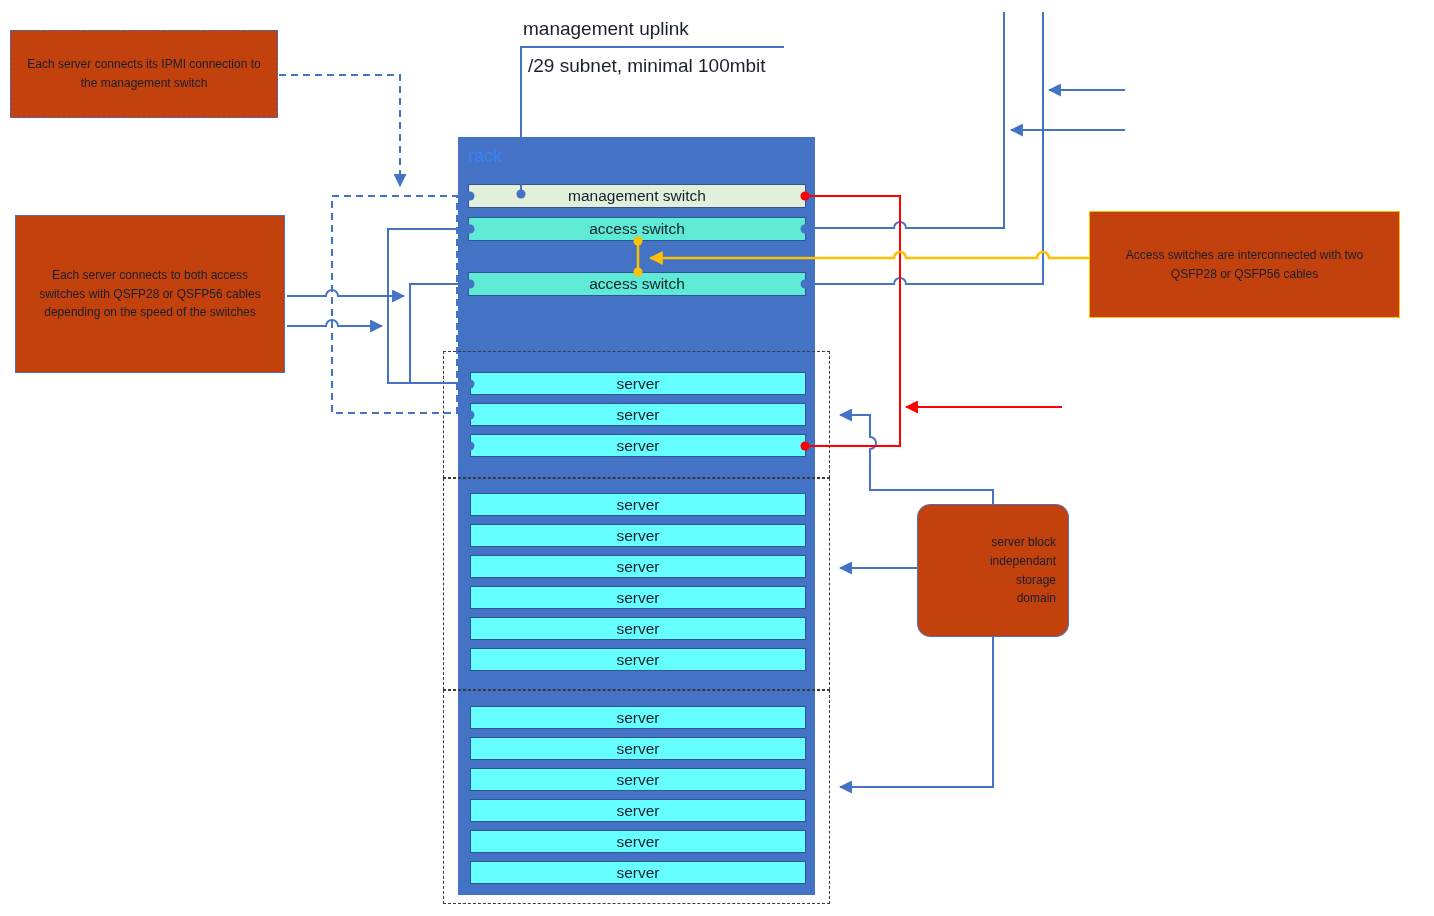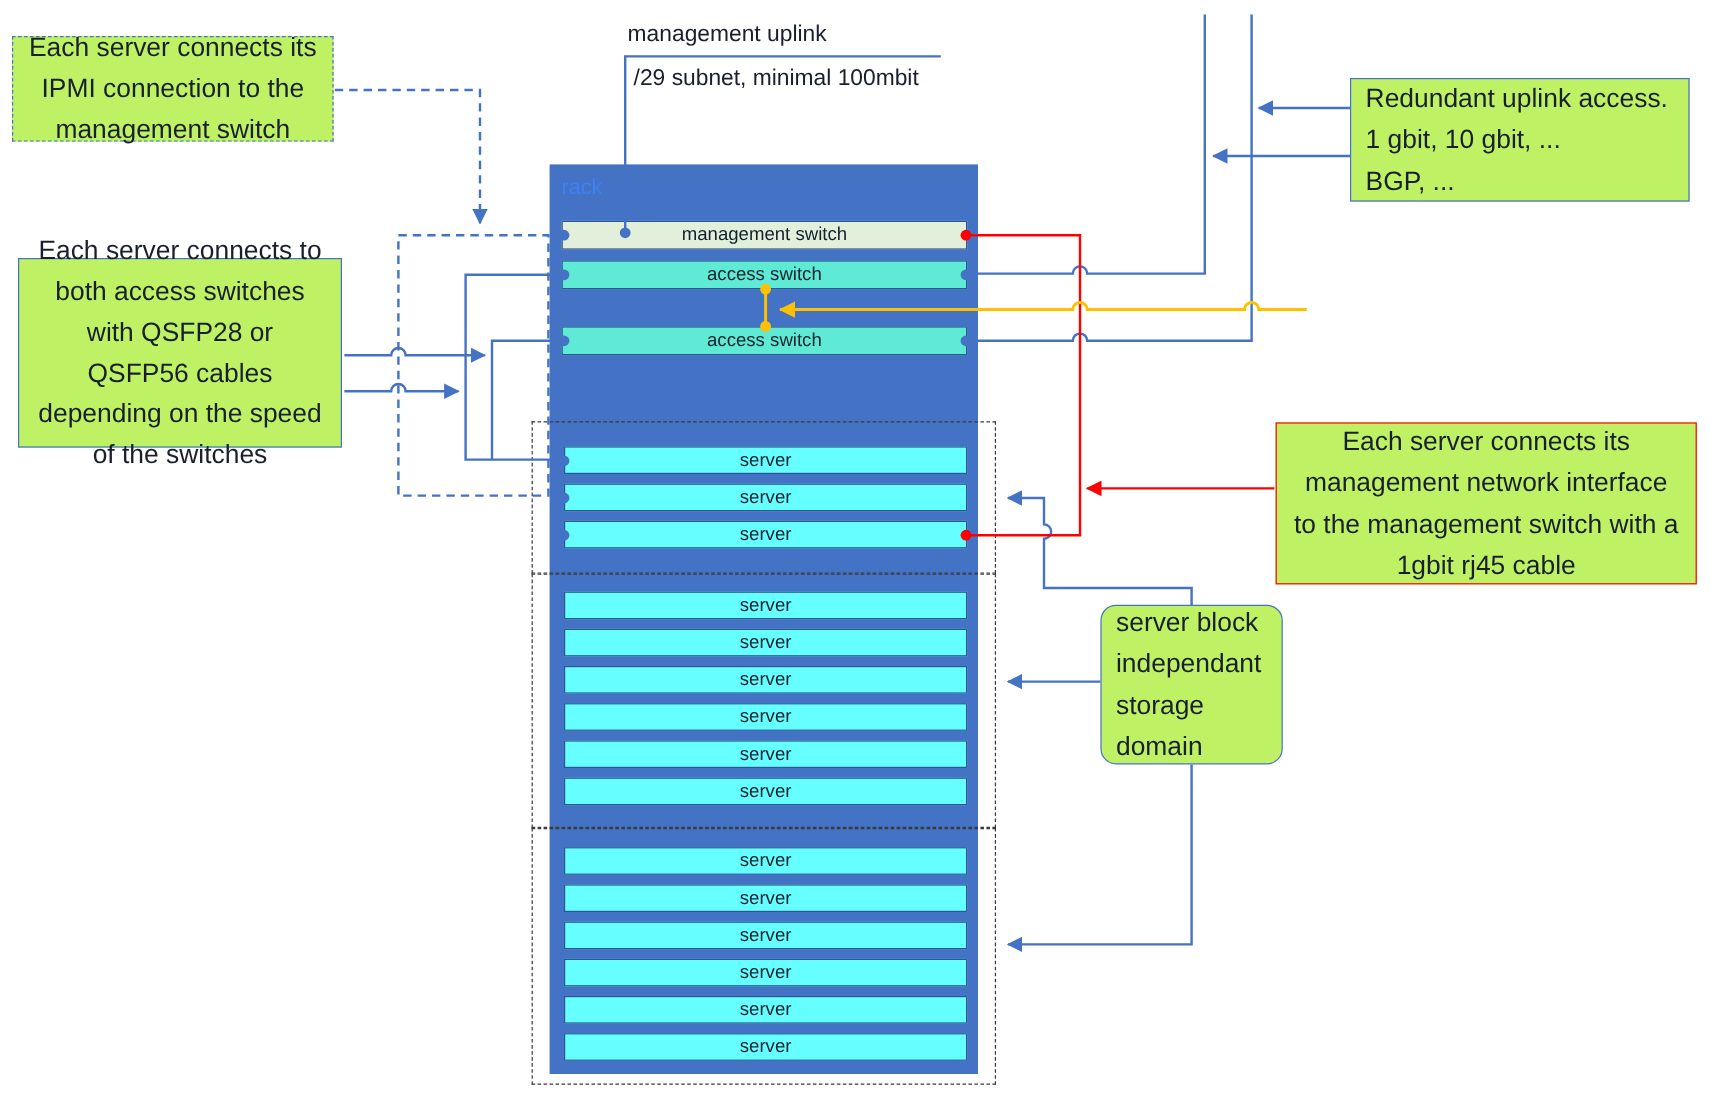--- a/index.html
+++ b/index.html
@@ -11,22 +11,22 @@
   .rack-label { color: #3b82f6; font-size: 18px; z-index: 3; }
 
   .bar { position: absolute; border: 1.5px solid #2F5597; display: flex; align-items: center; justify-content: center;
          font-size: 15.5px; color: #13202e; z-index: 3; }
   .bar.mgmt   { background: #E2EFDA; }
   .bar.access { background: #5eead4; }
   .bar.server { background: #66FFFF; }
 
   .block-outline { position: absolute; border: 1.6px dashed #3a3a3a; background: transparent; z-index: 2; }
 
-  .note { position: absolute; display: flex; flex-direction: column; align-items: flex-start; justify-content: center;
-          text-align: center; font-size: 22px; line-height: 1.55; background: #bef264; z-index: 6; padding: 6px 12px; }
+  .note { position: absolute; display: flex; flex-direction: column; align-items: flex-end; justify-content: center;
+          text-align: center; font-size: 12px; line-height: 1.55; background: #c2410c; z-index: 6; padding: 6px 12px; }
   .note.dashed-blue { border: 1.6px dashed #4472C4; }
   .note.blue   { border: 1.6px solid #4472C4; }
   .note.yellow { border: 1.6px solid #FFC000; }
   .note.red    { border: 1.6px solid #FF0000; }
 
   .uplink-text { position: absolute; font-size: 19px; z-index: 4; color: #1a1f2e; }
 
   svg.connectors { position: absolute; left: 0; top: 0; z-index: 5; pointer-events: none; }
 </style>
 </head>
@@ -67,30 +67,25 @@
   <div class="uplink-text" style="left:528px; top:55px;">/29 subnet, minimal 100mbit</div>
 
   <div class="note dashed-blue" style="left:10px; top:30px; width:268px; height:88px;">
     <span>Each server connects its IPMI connection to the management switch</span>
   </div>
 
   <div class="note blue" style="left:15px; top:215px; width:270px; height:158px;">
     <span>Each server connects to both access switches with QSFP28 or QSFP56 cables depending on the speed of the switches</span>
   </div>
 
-  <div class="note blue" style="left:1125px; top:65px; width:283px; height:103px;">
-    <div>Redundant uplink access.</div>
-    <div>1 gbit, 10 gbit, ...</div>
-    <div>BGP, ...</div>
+
+  <div class="note yellow" style="left:1089px; top:211px; width:311px; height:107px;">
+    <span>Access switches are interconnected with two QSFP28 or QSFP56 cables</span>
   </div>
 
-
-  <div class="note red" style="left:1063px; top:352px; width:351px; height:135px;">
-    <span>Each server connects its management network interface to the management switch with a 1gbit rj45 cable</span>
-  </div>
 
   <div class="note blue" style="left:917px; top:504px; width:152px; height:133px;border-radius:13px;">
     <div>server block</div>
     <div>independant</div>
     <div>storage</div>
     <div>domain</div>
   </div>
 
   <svg class="connectors" width="1434" height="916" viewBox="0 0 1434 916">
     <defs>

